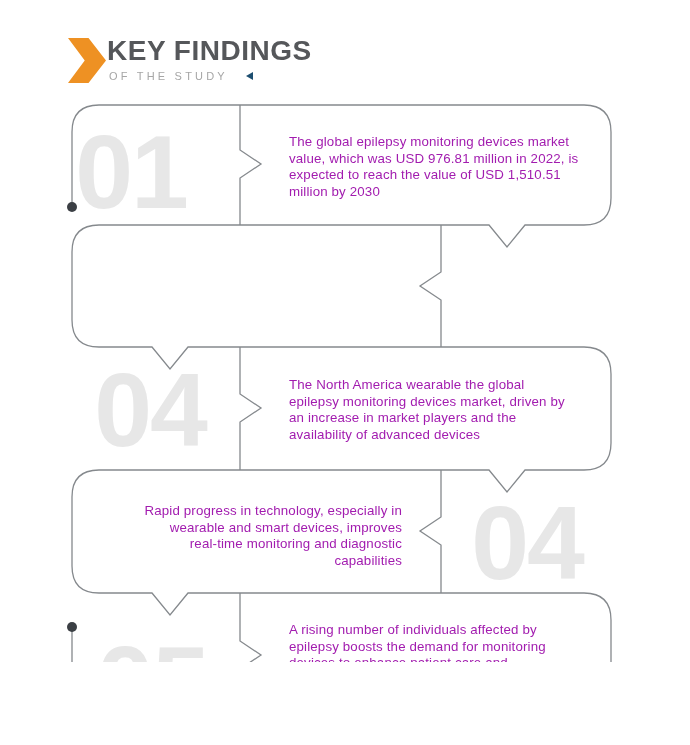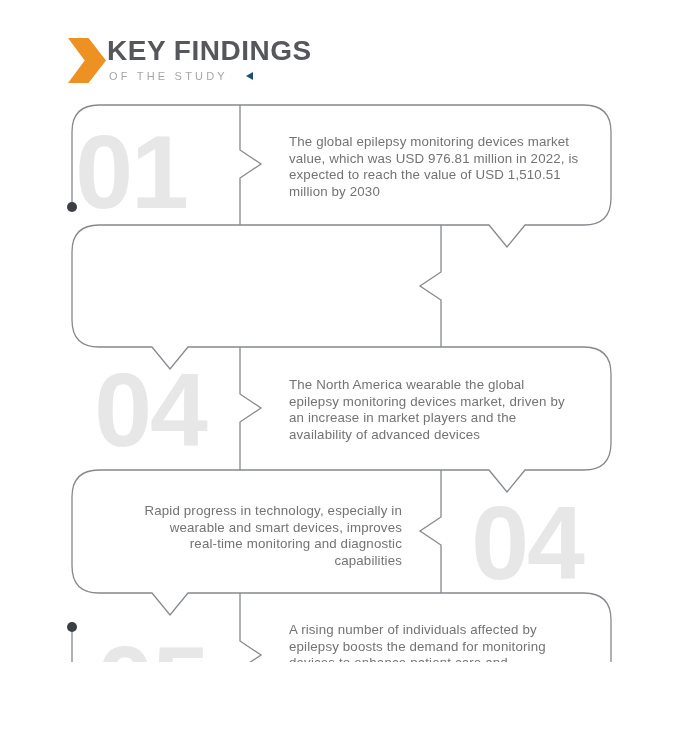--- a/index.html
+++ b/index.html
@@ -28,21 +28,21 @@
     font-size:104px;font-weight:bold;color:#E7E7E7;line-height:1;letter-spacing:-2px;
     user-select:none;
   }
   .n1{left:131px;top:172px;}
   .n2{left:534px;top:296px;}
   .n3{left:150px;top:410px;}
   .n4{left:527px;top:543px;text-align:center;}
   .n5{left:152px;top:683px;}
   
   .txt{
-    position:absolute;font-size:13.3px;line-height:16.5px;color:#737373;
+    position:absolute;font-size:13.3px;line-height:16.5px;color:#a21caf;
     letter-spacing:.15px;white-space:pre-line;
   }
   .t1{left:289px;top:134px;text-align:left;}
   .t2{left:72px;top:269px;width:370px;text-align:center;}
   .t3{left:289px;top:377px;text-align:left;}
   .t4{left:90px;top:503px;width:312px;text-align:right;}
   .t5{left:289px;top:622px;text-align:left;}
 </style>
 </head>
 <body>

